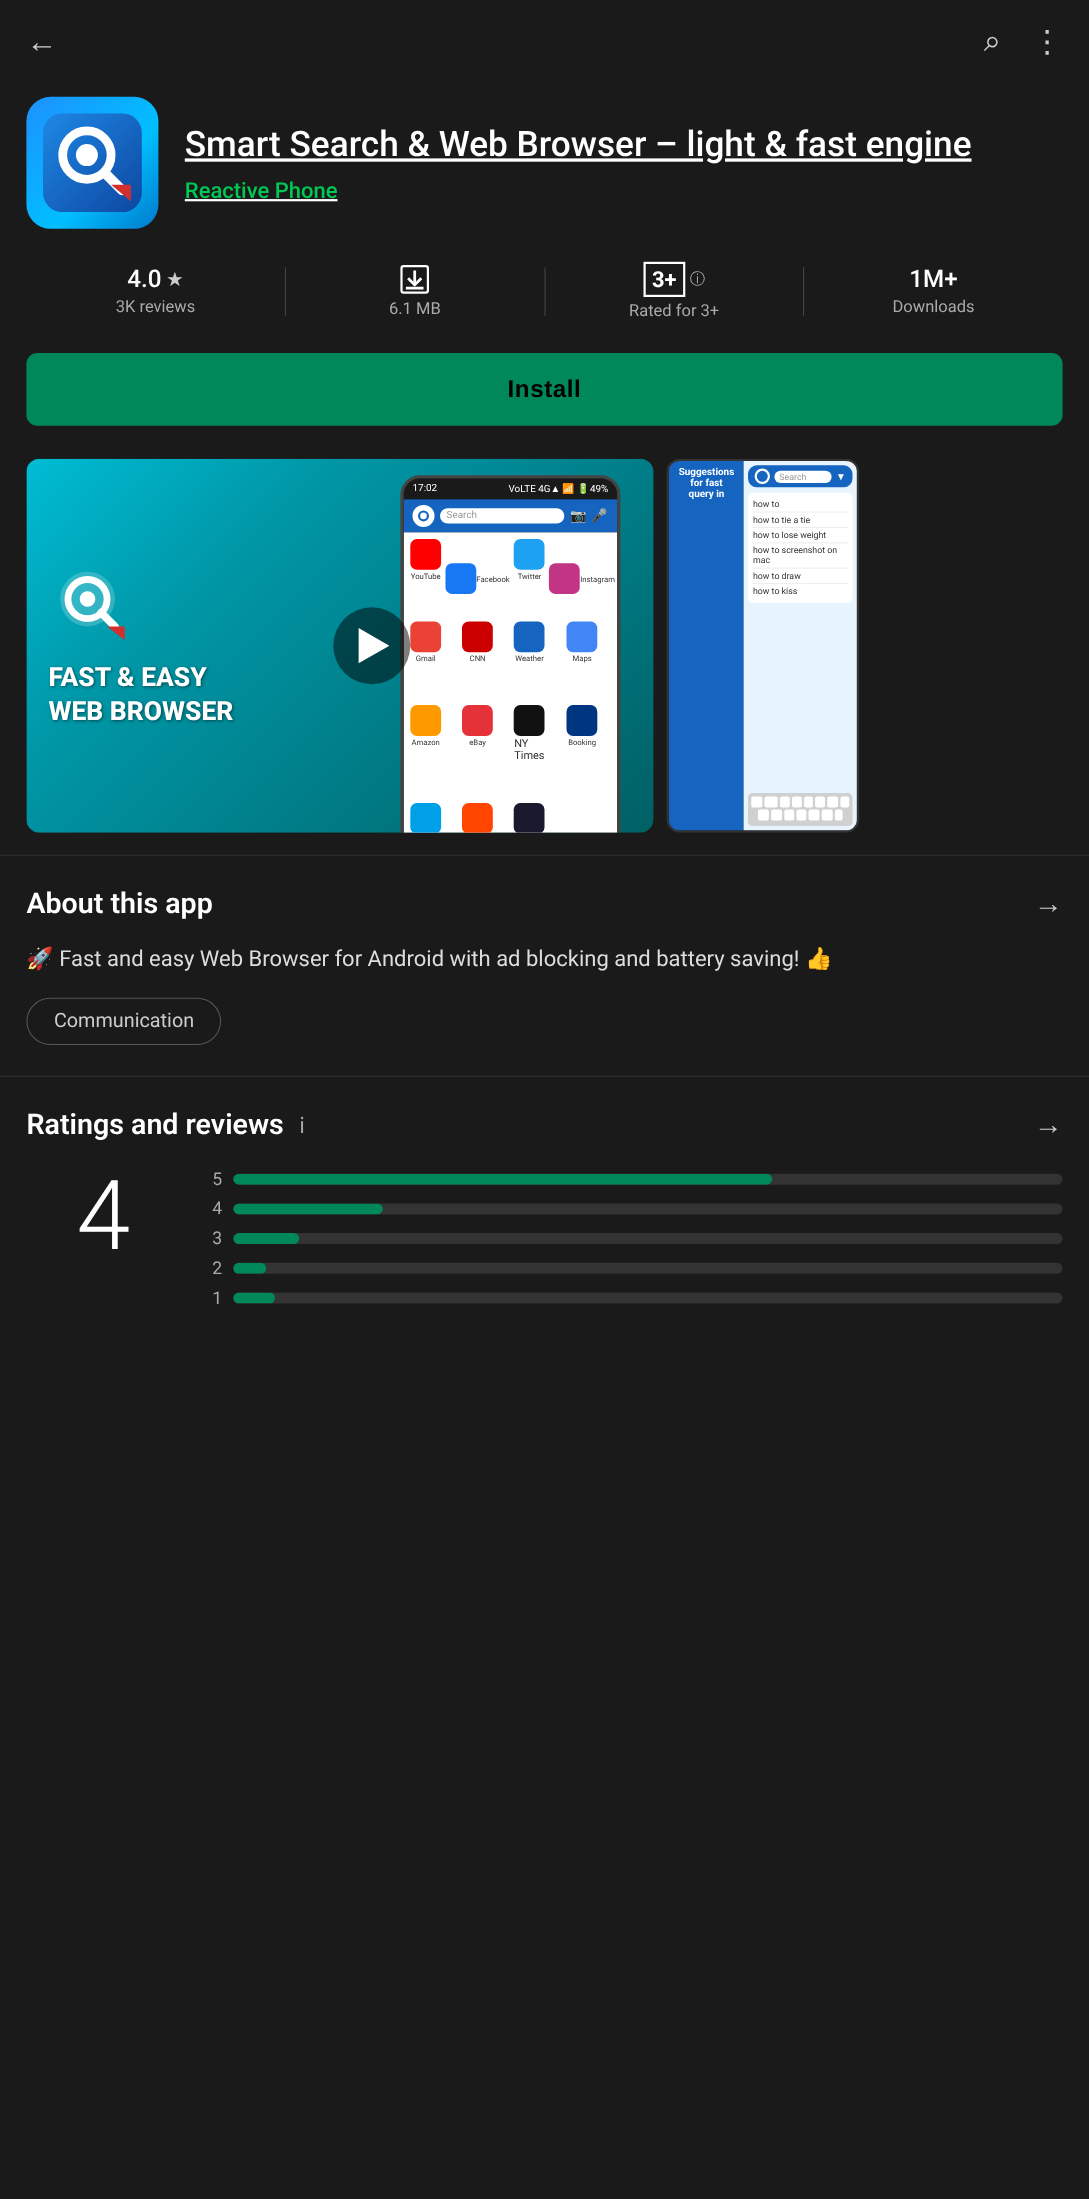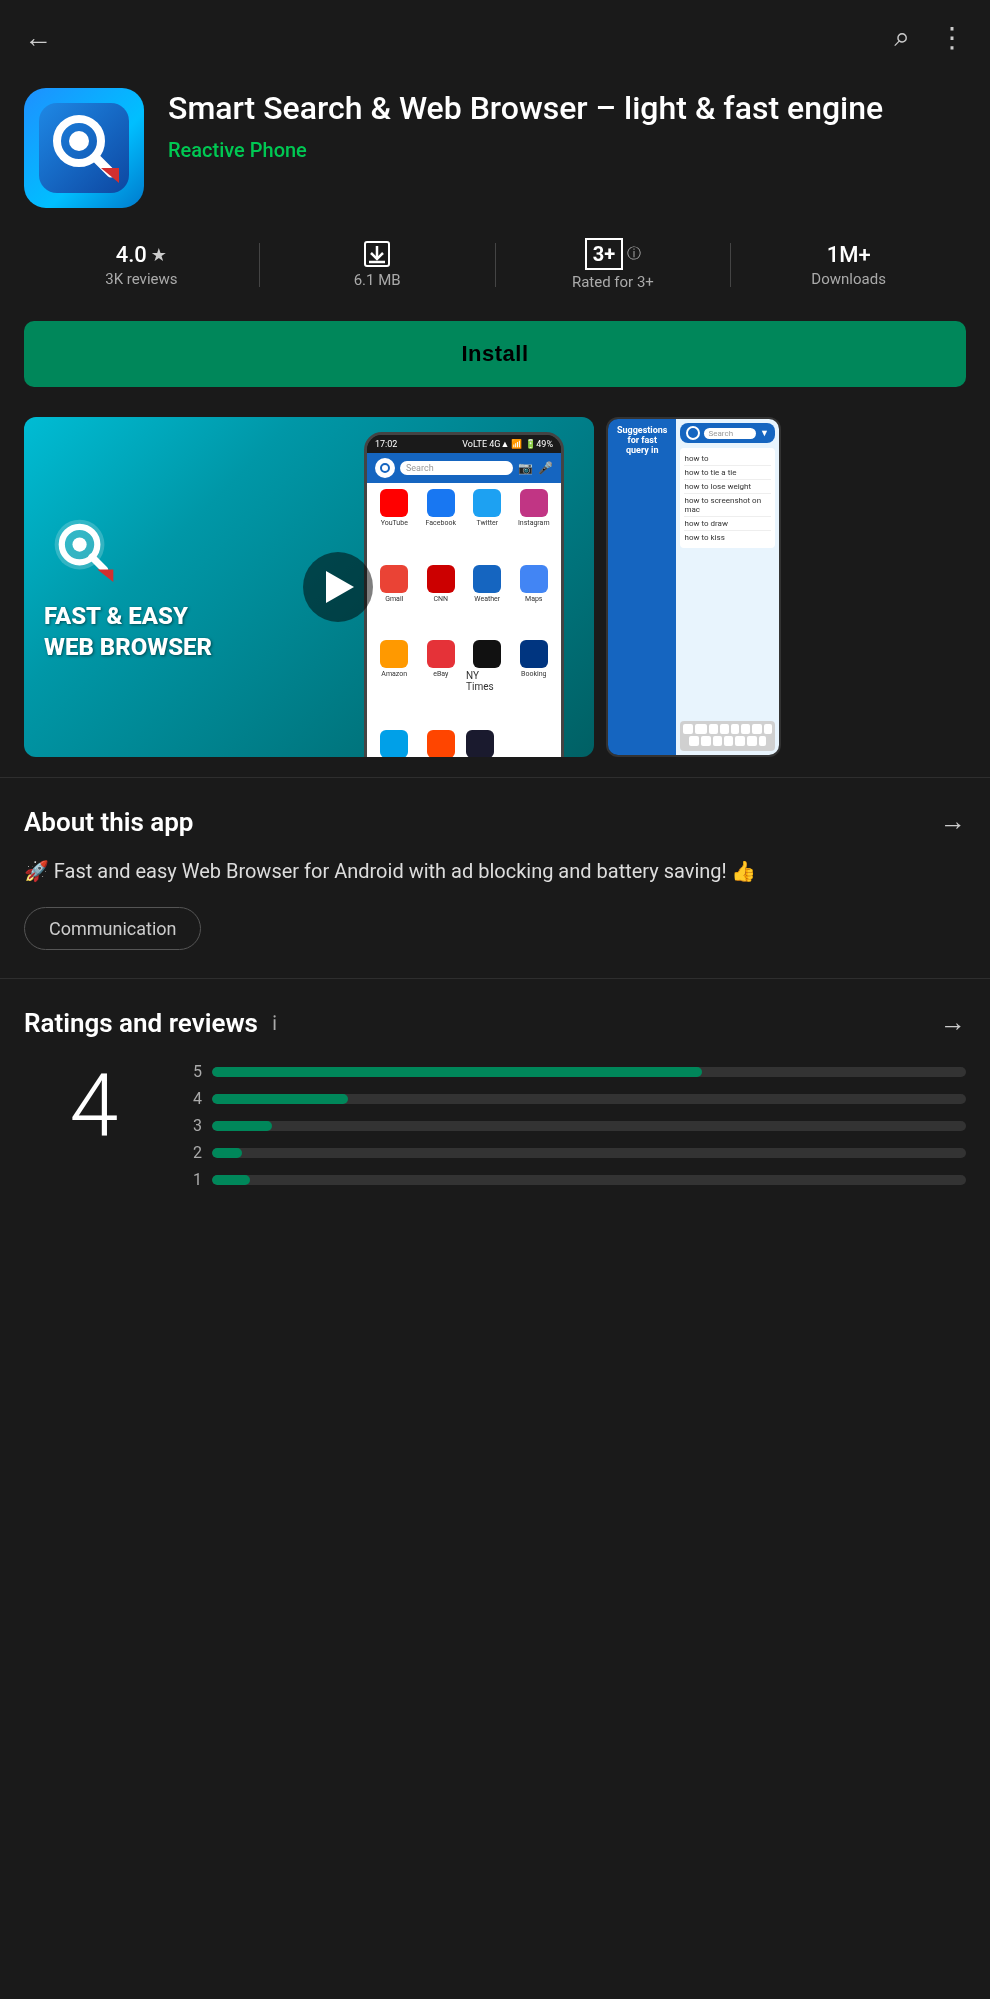--- a/index.html
+++ b/index.html
@@ -27,23 +27,24 @@
     }
     .nav-right {
       display: flex;
       gap: 28px;
       align-items: center;
     }
 
     
     .app-header {
       display: flex;
-      align-items: flex-start;
+      align-items: center;
       padding: 24px 24px 20px 24px;
       gap: 24px;
+      text-decoration: underline;
     }
     .app-icon-wrapper {
       width: 120px;
       height: 120px;
       border-radius: 22px;
       overflow: hidden;
       flex-shrink: 0;
       background: linear-gradient(135deg, #1e90ff 0%, #00bfff 60%, #007acc 100%);
       display: flex;
       align-items: center;
@@ -422,29 +423,29 @@
             <span style="color:white; font-size:12px;">📷</span>
             <span style="color:white; font-size:12px;">🎤</span>
           </div>
 
           <div style="background:white; flex:1; display:grid; grid-template-columns:repeat(4,1fr); gap:4px; padding:6px;">
 
             <div style="display:flex;flex-direction:column;align-items:center;">
               <div style="width:28px;height:28px;background:#ff0000;border-radius:6px;"></div>
               <span style="font-size:7px;color:#333;margin-top:2px;">YouTube</span>
             </div>
-            <div style="display:flex;flex-direction:column;align-items:center;">
+            <div style="display:flex;flex-direction:row;align-items:center;">
               <div style="width:28px;height:28px;background:#1877f2;border-radius:6px;"></div>
               <span style="font-size:7px;color:#333;margin-top:2px;">Facebook</span>
             </div>
             <div style="display:flex;flex-direction:column;align-items:center;">
               <div style="width:28px;height:28px;background:#1da1f2;border-radius:6px;"></div>
               <span style="font-size:7px;color:#333;margin-top:2px;">Twitter</span>
             </div>
-            <div style="display:flex;flex-direction:column;align-items:center;">
+            <div style="display:flex;align-items:center;">
               <div style="width:28px;height:28px;background:#c13584;border-radius:6px;"></div>
               <span style="font-size:7px;color:#333;margin-top:2px;">Instagram</span>
             </div>
 
             <div style="display:flex;flex-direction:column;align-items:center;">
               <div style="width:28px;height:28px;background:#ea4335;border-radius:6px;"></div>
               <span style="font-size:7px;color:#333;margin-top:2px;">Gmail</span>
             </div>
             <div style="display:flex;flex-direction:column;align-items:center;">
               <div style="width:28px;height:28px;background:#cc0000;border-radius:6px;"></div>

